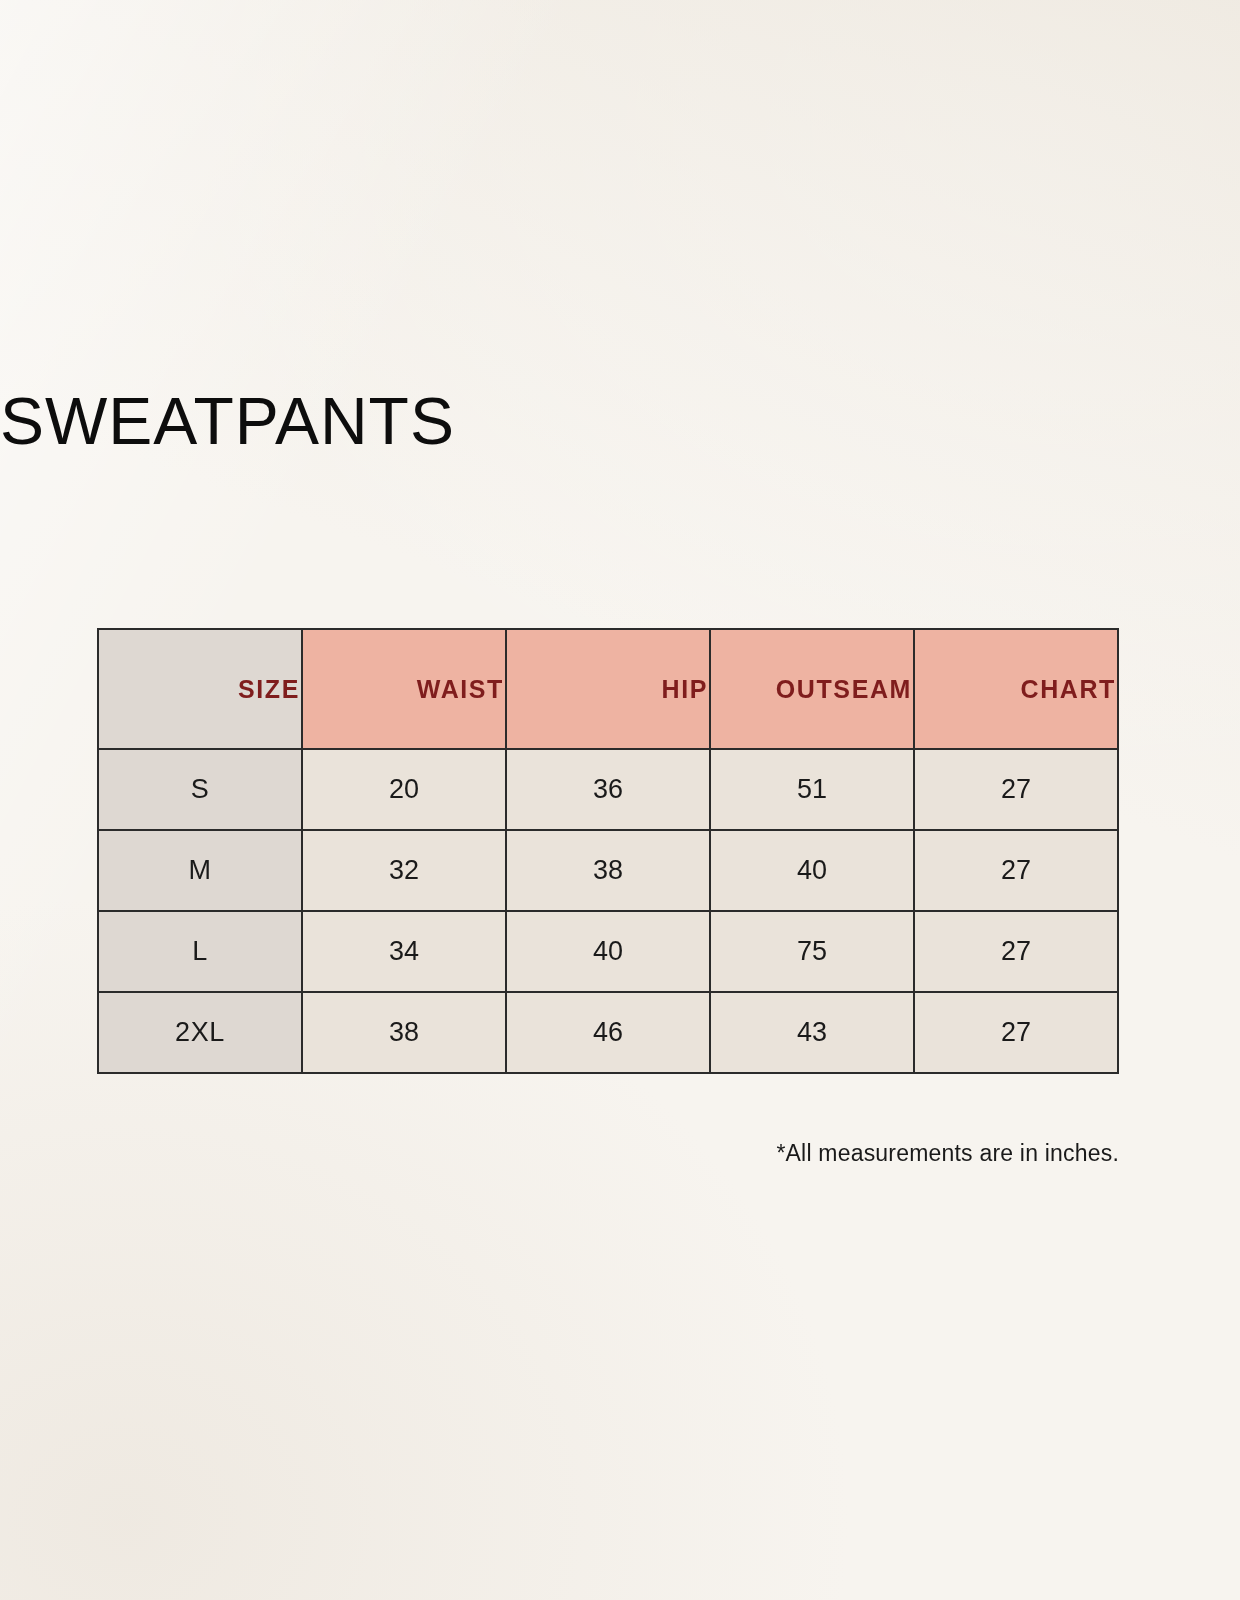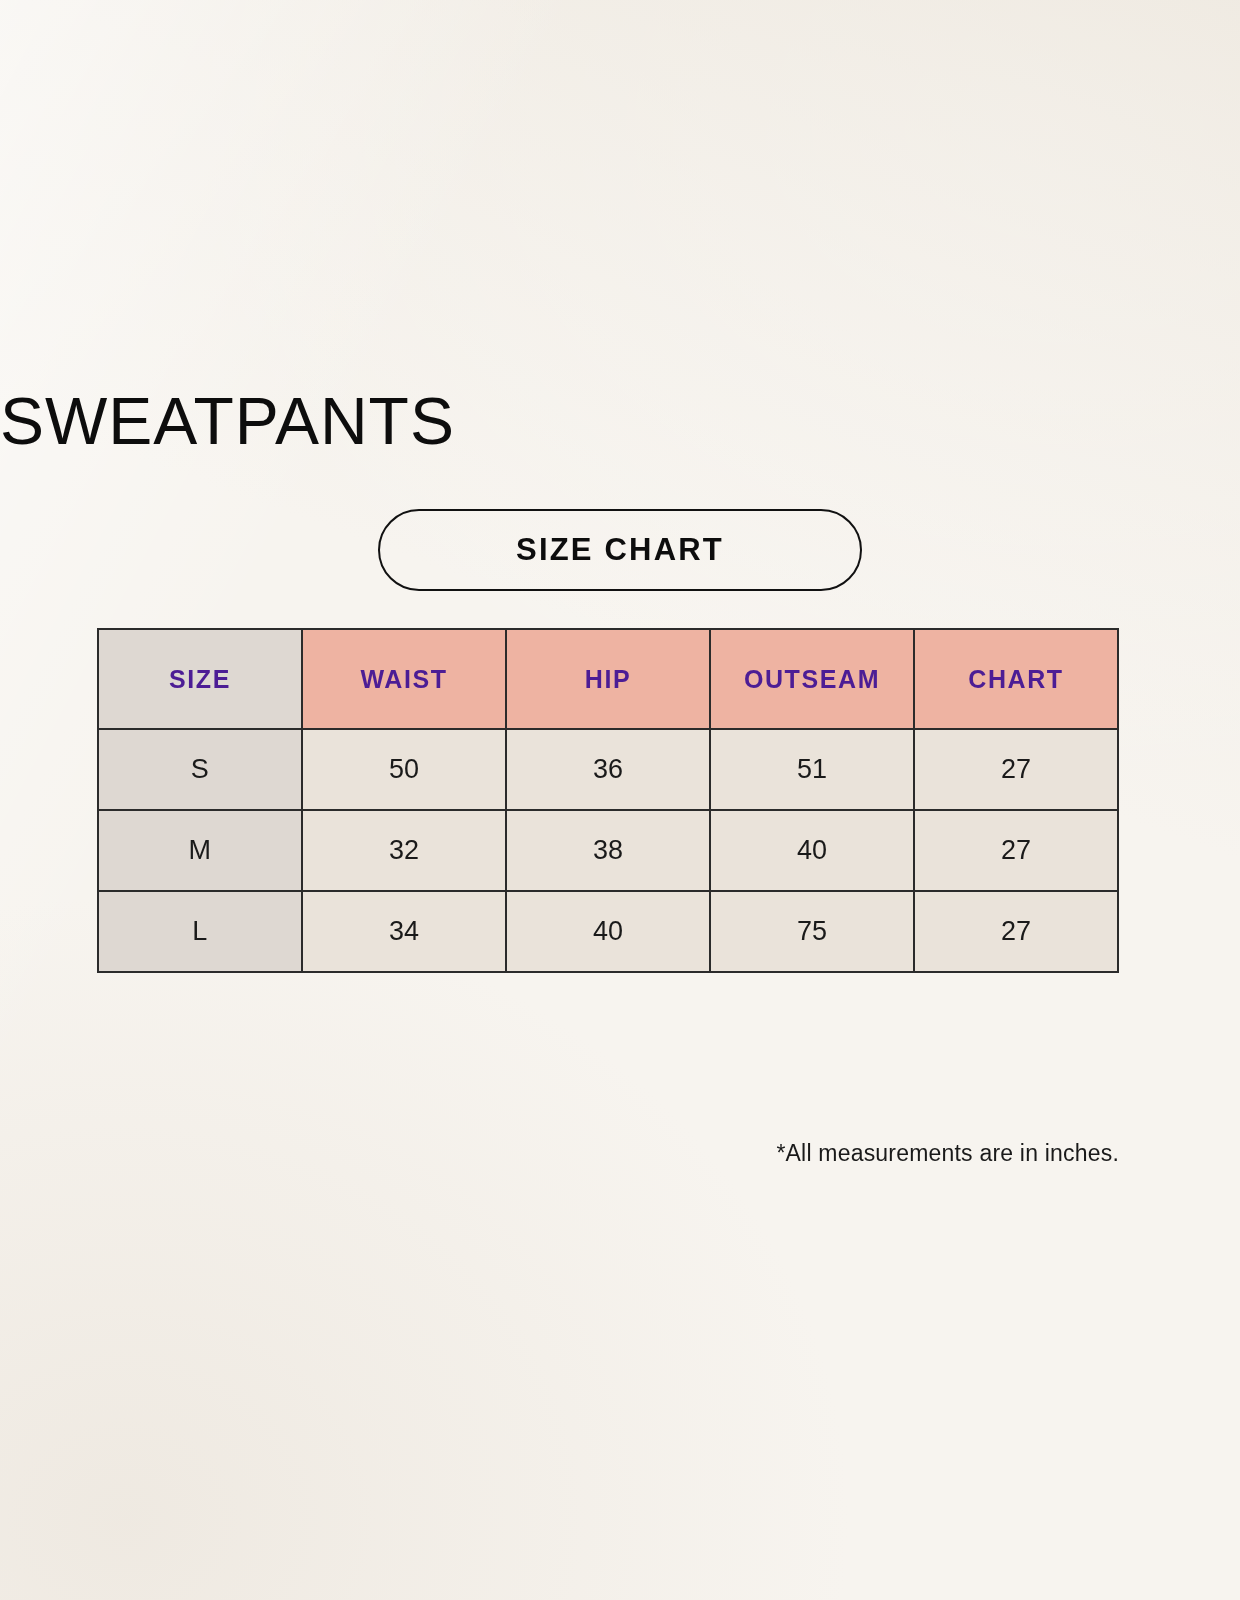--- a/index.html
+++ b/index.html
@@ -74,25 +74,26 @@
     border-collapse: collapse;
     table-layout: fixed;
   }
   table.size-table th,
   table.size-table td {
     border: 2px solid #2b2b2b;
     text-align: center;
     box-sizing: border-box;
   }
   table.size-table thead th {
-    height: 100px;
+    height: 120px;
     font-size: 25px;
     font-weight: 700;
     letter-spacing: 1.6px;
-    color: #4c1d95;
+    color: #7f1d1d;
+    text-align: right;
   }
   th.size-head {
     width: 204px;
     background: #ded8d2;
   }
   th.measure-head {
     background: #eeb3a2;
   }
   table.size-table tbody td {
     height: 81px;
@@ -122,53 +123,57 @@
   }
 </style>
 </head>
 <body>
 
 <div class="sheet">
   <div class="bg-wash"></div>
 
   <div class="title">SWEATPANTS</div>
 
-  <div class="pill">
-    <span class="pill-label">SIZE CHART</span>
-  </div>
 
   <table class="size-table">
     <thead>
       <tr>
         <th class="size-head">SIZE</th>
         <th class="measure-head">WAIST</th>
         <th class="measure-head">HIP</th>
         <th class="measure-head">OUTSEAM</th>
         <th class="measure-head">CHART</th>
       </tr>
     </thead>
     <tbody>
       <tr>
         <td class="size-cell">S</td>
-        <td class="value-cell">50</td>
+        <td class="value-cell">20</td>
         <td class="value-cell">36</td>
         <td class="value-cell">51</td>
         <td class="value-cell">27</td>
       </tr>
       <tr>
         <td class="size-cell">M</td>
         <td class="value-cell">32</td>
         <td class="value-cell">38</td>
         <td class="value-cell">40</td>
         <td class="value-cell">27</td>
       </tr>
       <tr>
         <td class="size-cell">L</td>
         <td class="value-cell">34</td>
         <td class="value-cell">40</td>
         <td class="value-cell">75</td>
         <td class="value-cell">27</td>
       </tr>
+      <tr>
+        <td class="size-cell">2XL</td>
+        <td class="value-cell">38</td>
+        <td class="value-cell">46</td>
+        <td class="value-cell">43</td>
+        <td class="value-cell">27</td>
+      </tr>
     </tbody>
   </table>
 
   <div class="footnote">*All measurements are in inches.</div>
 </div>
 
 </body></html>

